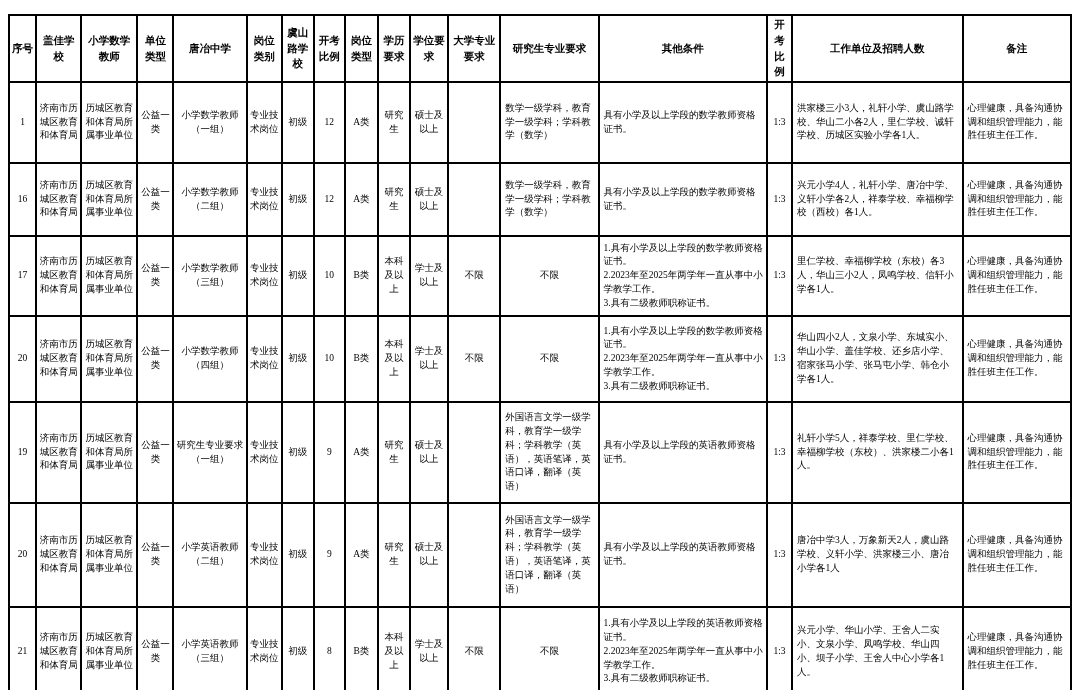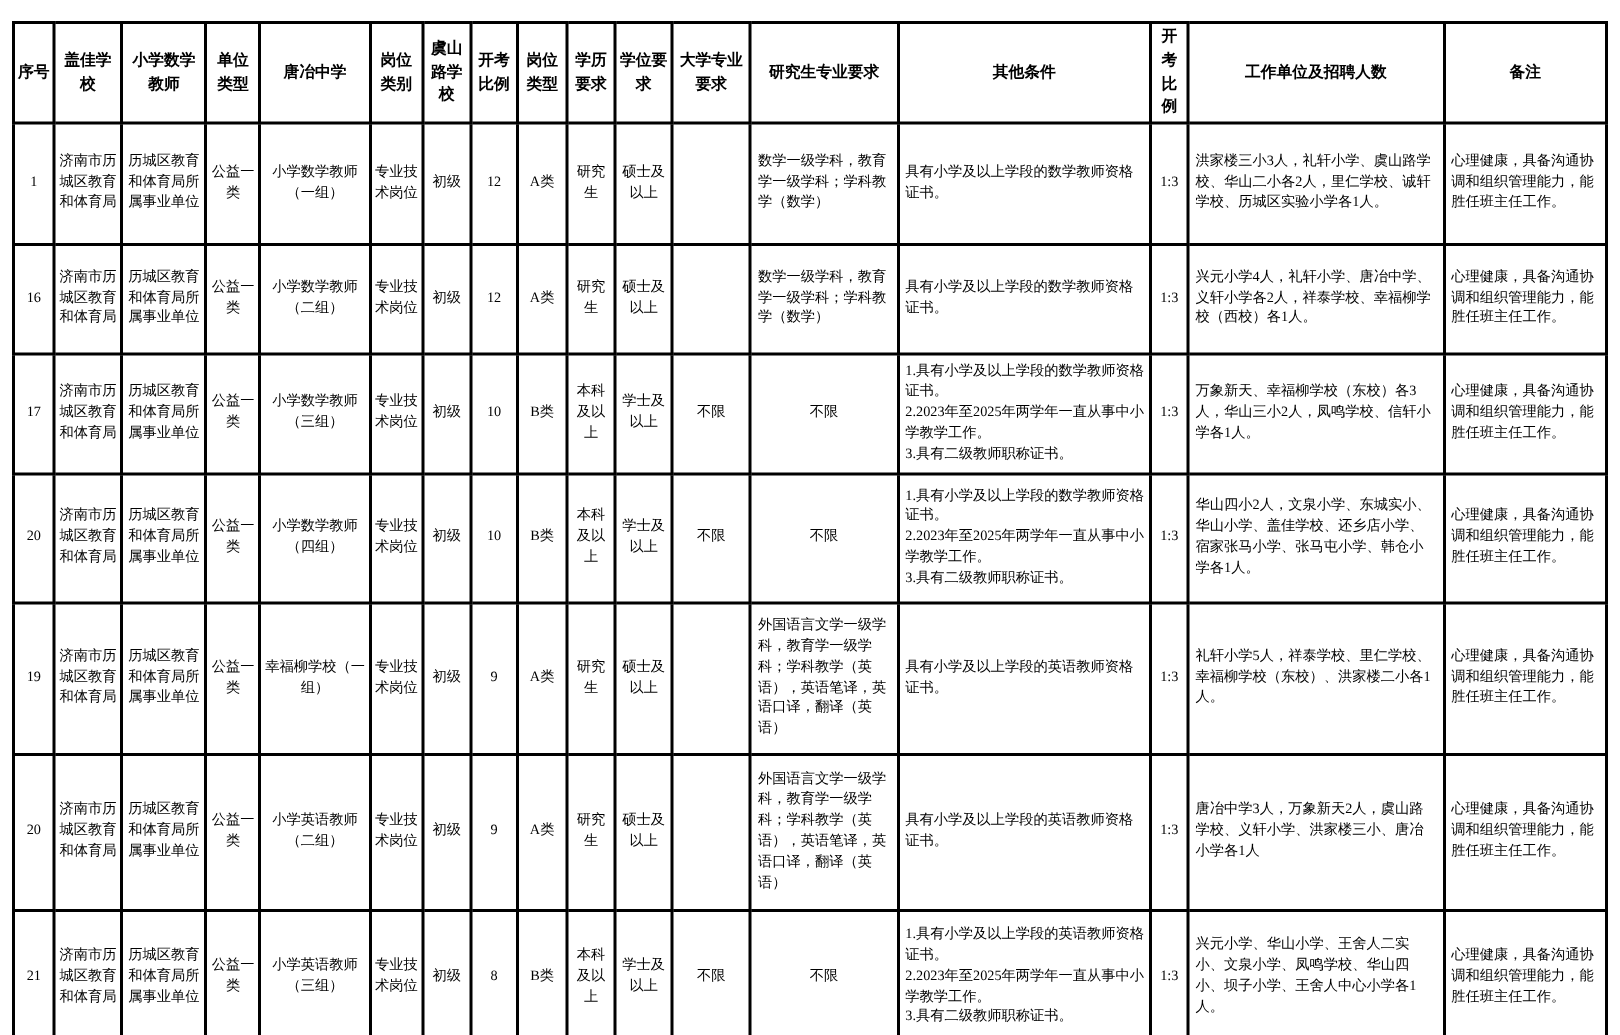--- a/index.html
+++ b/index.html
@@ -168,21 +168,21 @@
           <td>10</td>
           <td>B类</td>
           <td>本科及以上</td>
           <td>学士及以上</td>
           <td>不限</td>
           <td>不限</td>
           <td class="left">1.具有小学及以上学段的数学教师资格证书。
 2.2023年至2025年两学年一直从事中小学教学工作。
 3.具有二级教师职称证书。</td>
           <td>1:3</td>
-          <td class="left">万象新天、幸福柳学校（东校）各3人，华山三小2人，凤鸣学校、信轩小学各1人。</td>
+          <td class="left">里仁学校、幸福柳学校（东校）各3人，华山三小2人，凤鸣学校、信轩小学各1人。</td>
           <td class="left">心理健康，具备沟通协调和组织管理能力，能胜任班主任工作。</td>
         </tr>
         <tr>
           <td>20</td>
           <td>济南市历城区教育和体育局</td>
           <td>历城区教育和体育局所属事业单位</td>
           <td>公益一类</td>
           <td>小学数学教师（四组）</td>
           <td>专业技术岗位</td>
           <td>初级</td>
@@ -197,21 +197,21 @@
 3.具有二级教师职称证书。</td>
           <td>1:3</td>
           <td class="left">华山四小2人，文泉小学、东城实小、华山小学、盖佳学校、还乡店小学、宿家张马小学、张马屯小学、韩仓小学各1人。</td>
           <td class="left">心理健康，具备沟通协调和组织管理能力，能胜任班主任工作。</td>
         </tr>
         <tr>
           <td>19</td>
           <td>济南市历城区教育和体育局</td>
           <td>历城区教育和体育局所属事业单位</td>
           <td>公益一类</td>
-          <td>幸福柳学校（一组）</td>
+          <td>研究生专业要求（一组）</td>
           <td>专业技术岗位</td>
           <td>初级</td>
           <td>9</td>
           <td>A类</td>
           <td>研究生</td>
           <td>硕士及以上</td>
           <td></td>
           <td class="left">外国语言文学一级学科，教育学一级学科；学科教学（英语），英语笔译，英语口译，翻译（英语）</td>
           <td class="left">具有小学及以上学段的英语教师资格证书。</td>
           <td>1:3</td>

